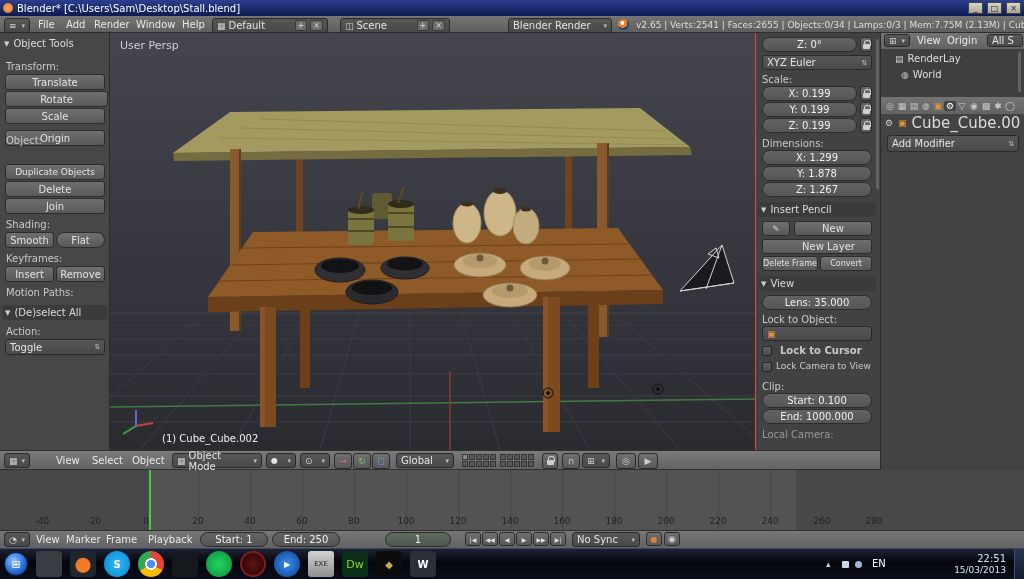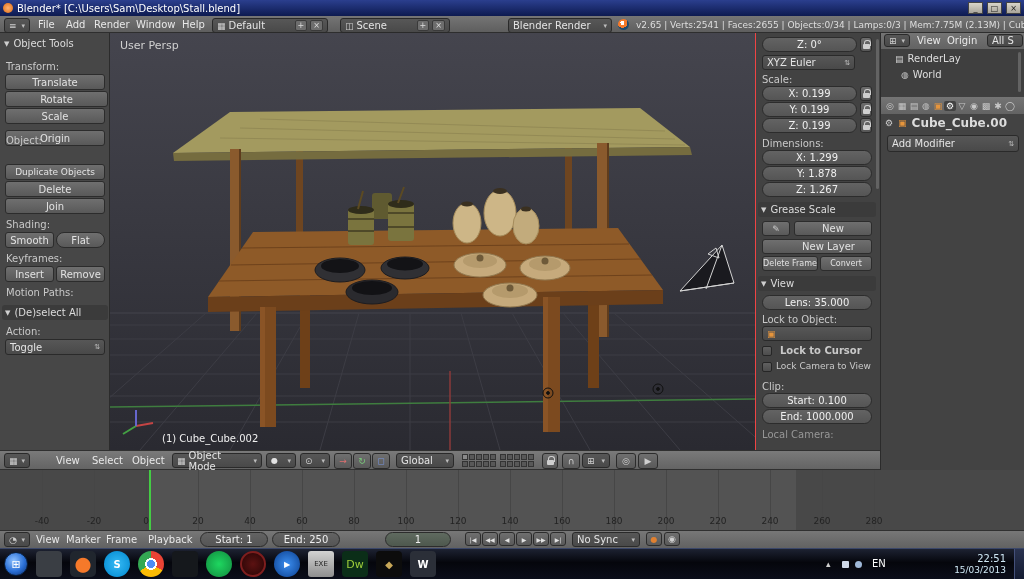--- a/index.html
+++ b/index.html
@@ -229,21 +229,21 @@
       <text x="10" y="16" font-size="11" fill="#d0d0d0">User Persp</text>
       <text x="52" y="409" font-size="10" fill="#f0f0f0">(1) Cube_Cube.002</text>
     </svg>
   </div>
 
   <div class="abs npanel">
     <div class="abs pill" style="left:6px;top:4px;width:95px;">Z: 0°</div>
     <div class="abs lockbtn" style="left:104px;top:4px;">
         <span class="lockshape"></span>
       </div>
-    <div class="abs dd" style="left:6px;top:22px;width:93px;">
+    <div class="abs dd" style="left:6px;top:22px;width:110px;">
       <span>XYZ Euler</span>
       <span class="arr">⇅</span>
     </div>
     <span class="abs lbl" style="left:6px;top:41px;">Scale:</span>
     <div class="abs pill" style="left:6px;top:53px;width:95px;">X: 0.199</div>
     <div class="abs lockbtn" style="left:104px;top:53px;">
         <span class="lockshape"></span>
       </div>
     <div class="abs pill" style="left:6px;top:69px;width:95px;">Y: 0.199</div>
     <div class="abs lockbtn" style="left:104px;top:69px;">
@@ -252,21 +252,21 @@
     <div class="abs pill" style="left:6px;top:85px;width:95px;">Z: 0.199</div>
     <div class="abs lockbtn" style="left:104px;top:85px;">
         <span class="lockshape"></span>
       </div>
     <span class="abs lbl" style="left:6px;top:105px;">Dimensions:</span>
     <div class="abs pill" style="left:6px;top:117px;width:110px;">X: 1.299</div>
     <div class="abs pill" style="left:6px;top:133px;width:110px;">Y: 1.878</div>
     <div class="abs pill" style="left:6px;top:149px;width:110px;">Z: 1.267</div>
     <div class="abs hstrip phdr" style="left:2px;top:169px;width:118px;height:15px;padding-left:3px;">
       <span class="tri">▼</span>
-      <span>Grease Scale</span>
+      <span>Insert Pencil</span>
     </div>
     <div class="abs btn" style="left:6px;top:188px;width:28px;height:15px;">
       <span class="glyph">✎</span>
     </div>
     <div class="abs btn" style="left:38px;top:188px;width:78px;height:15px;">New</div>
     <div class="abs btn" style="left:6px;top:206px;width:110px;height:15px;padding-left:23px;">New Layer</div>
     <div class="abs btn dim" style="left:6px;top:223px;width:56px;height:15px;font-size:8px;">Delete Frame</div>
     <div class="abs btn dim" style="left:64px;top:223px;width:52px;height:15px;font-size:8px;text-align:center;">Convert</div>
     <div class="abs hstrip phdr" style="left:2px;top:243px;width:118px;height:15px;padding-left:3px;">
       <span class="tri">▼</span>
@@ -320,21 +320,21 @@
       <span class="tab on">⚙</span>
       <span class="tab">▽</span>
       <span class="tab" able="true">◉</span>
       <span class="tab">▩</span>
       <span class="tab">✱</span>
       <span class="tab">◯</span>
     </div>
     <div class="abs" style="left:0;top:82px;width:144px;height:16px;display:flex;align-items:center;gap:5px;padding:0 4px;">
       <span class="glyph">⚙</span>
       <span style="color:#e6953c;font-size:9px;">▣</span>
-      <span style="font-size:12px;color:#dcdcdc;font-weight:bold;">Cube_Cube.00</span>
+      <span style="font-size:15px;color:#dcdcdc;">Cube_Cube.00</span>
     </div>
     <div class="abs dd" style="left:6px;top:102px;width:132px;height:17px;justify-content:center;">
       <span>Add Modifier</span>
       <span class="arr">⇅</span>
     </div>
   </div>
 
   <div class="abs vph">
     <div class="abs dd" style="left:4px;top:2px;width:26px;">
       <span class="glyph">▦</span>

